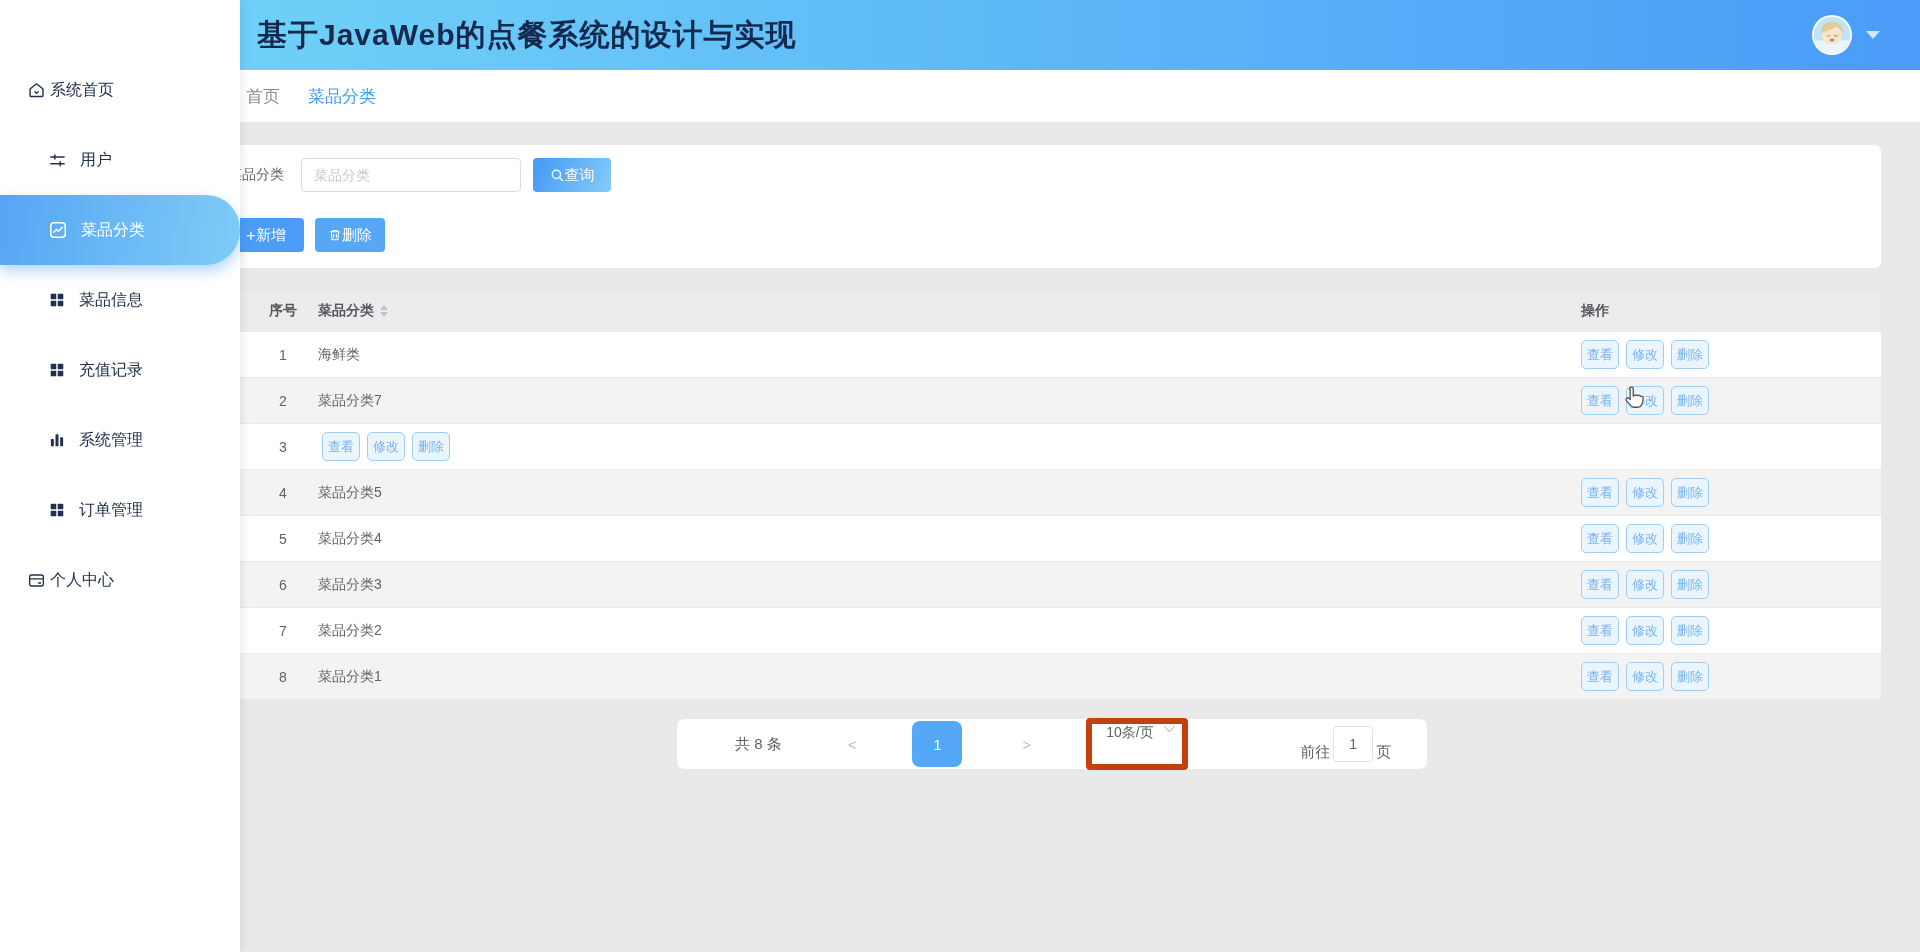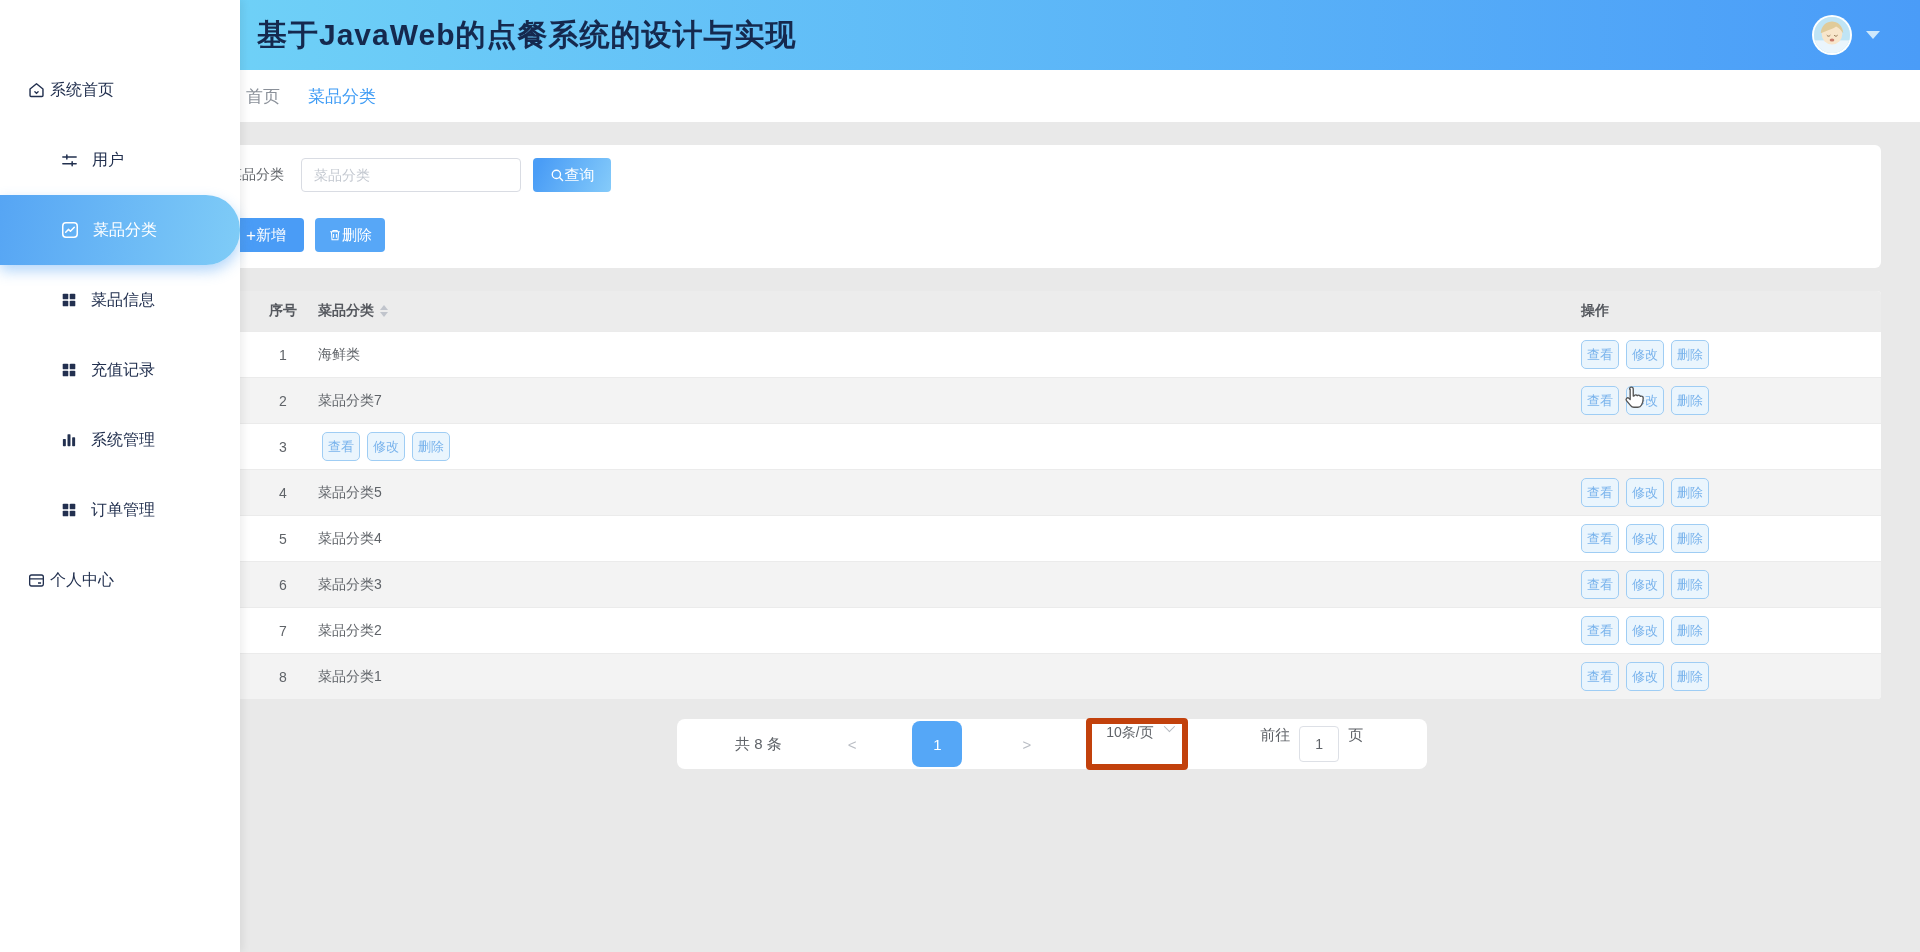--- a/index.html
+++ b/index.html
@@ -10,21 +10,21 @@
   }
 
   
   .sidebar {
     position:absolute; left:0; top:0; width:240px; height:952px;
     background:#ffffff; box-shadow:3px 0 8px rgba(0,0,0,.07); z-index:5;
     padding-top:55px;
   }
   .side-item {
     height:70px; display:flex; align-items:center;
-    padding-left:60px; color:#22304f; font-size:16px; cursor:pointer;
+    padding-left:48px; color:#22304f; font-size:16px; cursor:pointer;
   }
   .side-item .side-icon { display:inline-flex; margin-right:13px; color:#22304f; }
   .side-item.compact { padding-left:27px; }
   .side-item.compact .side-icon { margin-right:4px; }
   .side-item.active {
     background:linear-gradient(100deg,#56a5f4 0%,#7fccf7 100%);
     border-radius:0 34px 34px 0; color:#ffffff;
     box-shadow:0 6px 14px rgba(86,165,244,.45);
   }
   .side-item.active .side-icon { color:#ffffff; }
@@ -122,21 +122,21 @@
   .pg-next { margin-left:60px; }
   .pg-size {
     margin-left:55px; width:102px; height:52px; border:6px solid #c2410c; border-radius:4px;
     display:flex; align-items:flex-start; justify-content:space-between; padding:0 10px 0 14px;
     font-size:14px; cursor:pointer; background:#fff;
   }
   .chev-down {
     width:8px; height:8px; border-right:1.6px solid #b4b8bf; border-bottom:1.6px solid #b4b8bf;
     transform:rotate(45deg) translateY(-2px);
   }
-  .pg-goto { margin-left:72px; display:flex; align-items:flex-start; gap:9px; }
+  .pg-goto { margin-left:112px; display:flex; align-items:flex-end; gap:3px; }
   .goto-input {
     width:40px; height:36px; border:1px solid #dde0e6; border-radius:4px; text-align:center;
     font-size:14px; color:#5f6368; outline:none; font-family:inherit;
   }
 
   
   .cursor-overlay { position:absolute; left:1618px; top:383px; z-index:20; pointer-events:none; }
 </style>
 </head>
 <body>

